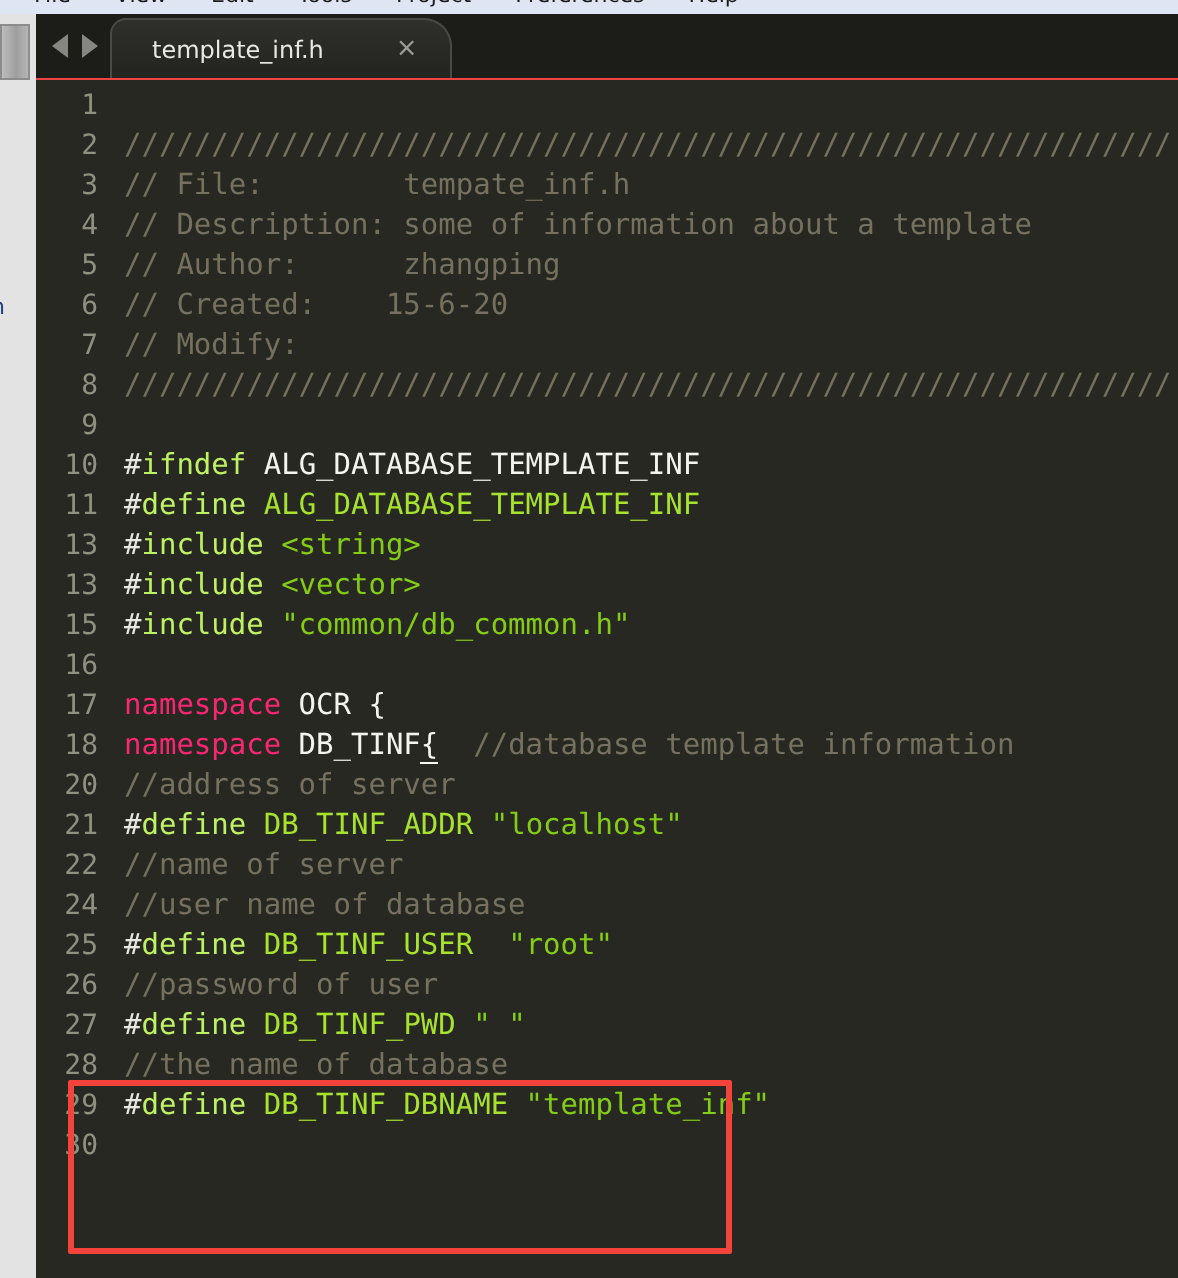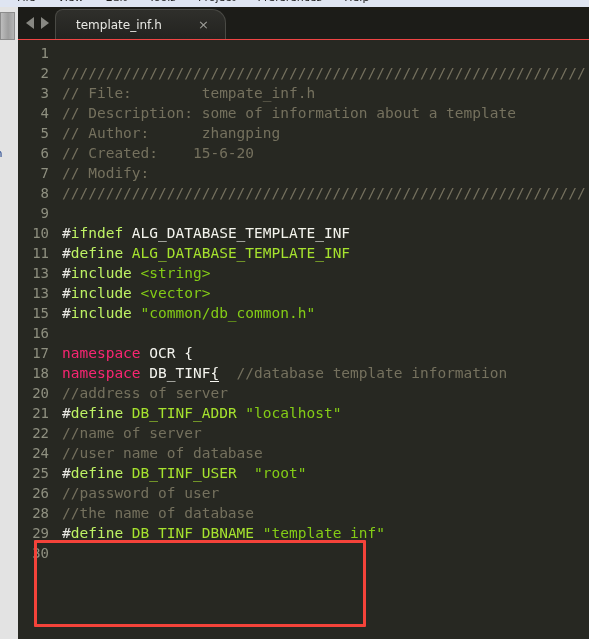--- a/index.html
+++ b/index.html
@@ -268,20 +268,21 @@
           <div class="code-line"><span class="ln">15</span><span class="code-text"><span class="t-hash">#</span><span class="t-pre">include</span><span class="t-str"> "common/db_common.h"</span></span></div>
           <div class="code-line"><span class="ln">16</span><span class="code-text"></span></div>
           <div class="code-line"><span class="ln">17</span><span class="code-text"><span class="t-kw">namespace</span><span class="t-id"> OCR {</span></span></div>
           <div class="code-line"><span class="ln">18</span><span class="code-text"><span class="t-kw">namespace</span><span class="t-id"> DB_TINF</span><span class="t-brace-match">{</span><span class="t-com">  //database template information</span></span></div>
           <div class="code-line"><span class="ln">20</span><span class="code-text"><span class="t-com">//address of server</span></span></div>
           <div class="code-line"><span class="ln">21</span><span class="code-text"><span class="t-hash">#</span><span class="t-pre">define</span><span class="t-macro"> DB_TINF_ADDR</span><span class="t-str"> "localhost"</span></span></div>
           <div class="code-line"><span class="ln">22</span><span class="code-text"><span class="t-com">//name of server</span></span></div>
           <div class="code-line"><span class="ln">24</span><span class="code-text"><span class="t-com">//user name of database</span></span></div>
           <div class="code-line"><span class="ln">25</span><span class="code-text"><span class="t-hash">#</span><span class="t-pre">define</span><span class="t-macro"> DB_TINF_USER</span><span class="t-str">  "root"</span></span></div>
           <div class="code-line"><span class="ln">26</span><span class="code-text"><span class="t-com">//password of user</span></span></div>
+          <div class="code-line"><span class="ln">27</span><span class="code-text"><span class="t-hash">#</span><span class="t-pre">define</span><span class="t-macro"> DB_TINF_PWD</span><span class="t-str"> " "</span></span></div>
           <div class="code-line"><span class="ln">28</span><span class="code-text"><span class="t-com">//the name of database</span></span></div>
           <div class="code-line"><span class="ln">29</span><span class="code-text"><span class="t-hash">#</span><span class="t-pre">define</span><span class="t-macro"> DB_TINF_DBNAME</span><span class="t-str"> "template_inf"</span></span></div>
           <div class="code-line"><span class="ln">30</span><span class="code-text"></span></div>
         </div>
       <div class="annot-box"></div>
     </div>
 
   </div>
 </div>
 

